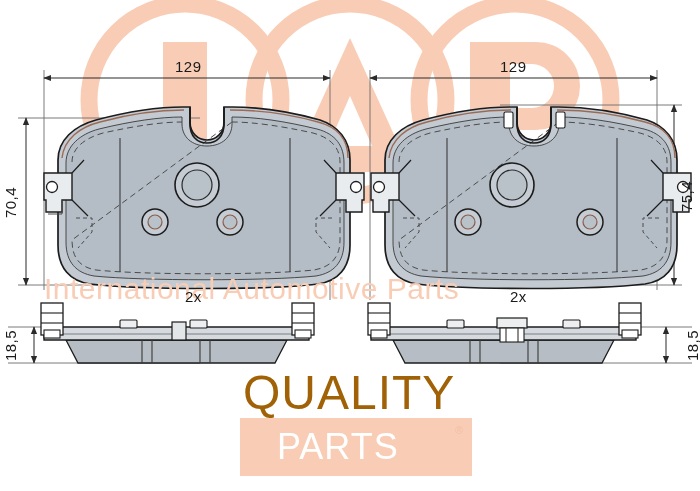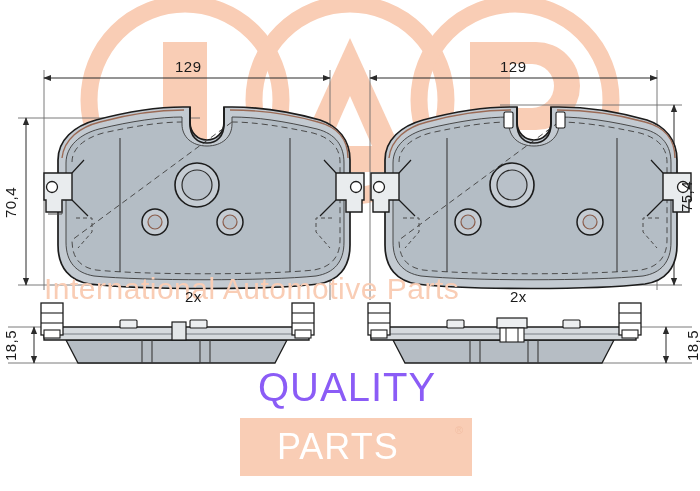--- a/index.html
+++ b/index.html
@@ -24,24 +24,24 @@
     user-select:none;
   }
   .wm-intl{
     font-size:30px;
     color:#f9cdb5;
     letter-spacing:0.5px;
     left:44px;
     top:272px;
   }
   .wm-quality{
-    font-size:40px;
-    color:#8b5cf6;
+    font-size:48px;
+    color:#a16207;
     letter-spacing:1px;
-    left:258px;
+    left:243px;
     top:365px;
   }
   .wm-partsbox{
     position:absolute;
     left:240px;top:418px;width:232px;height:58px;
     background:#f9cdb5;
   }
   .wm-parts{
     font-size:36px;
     color:#ffffff;

